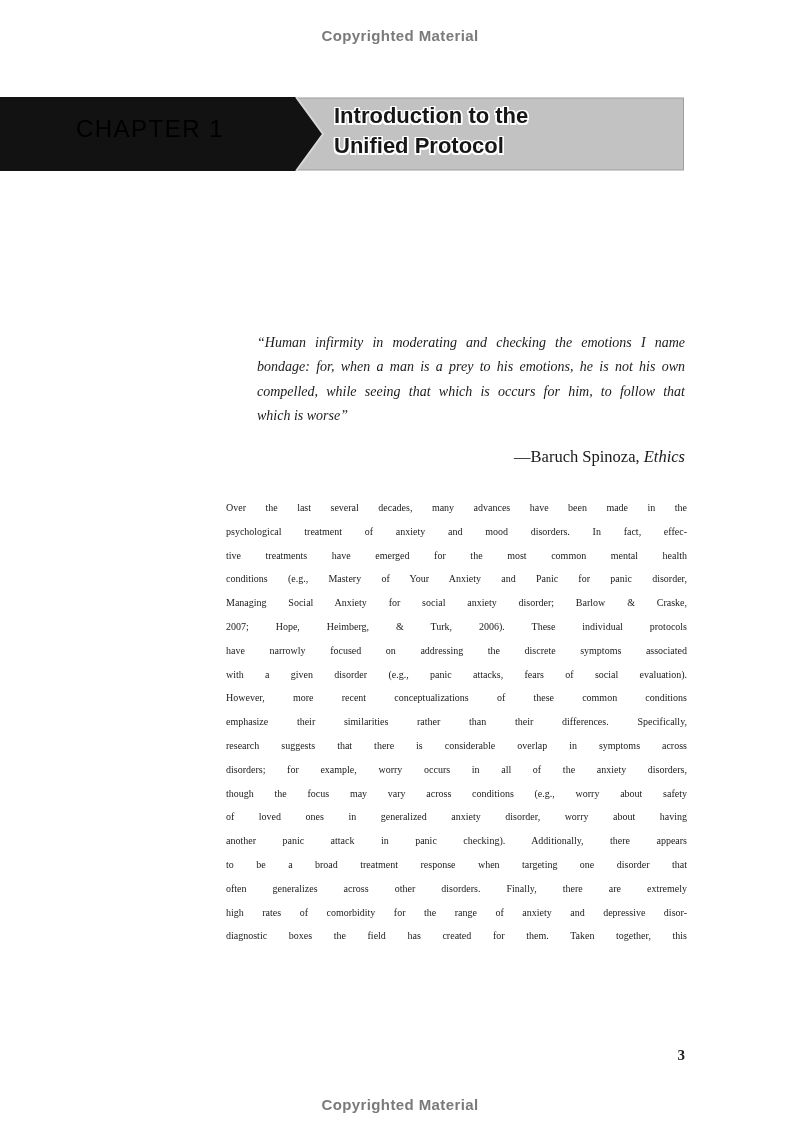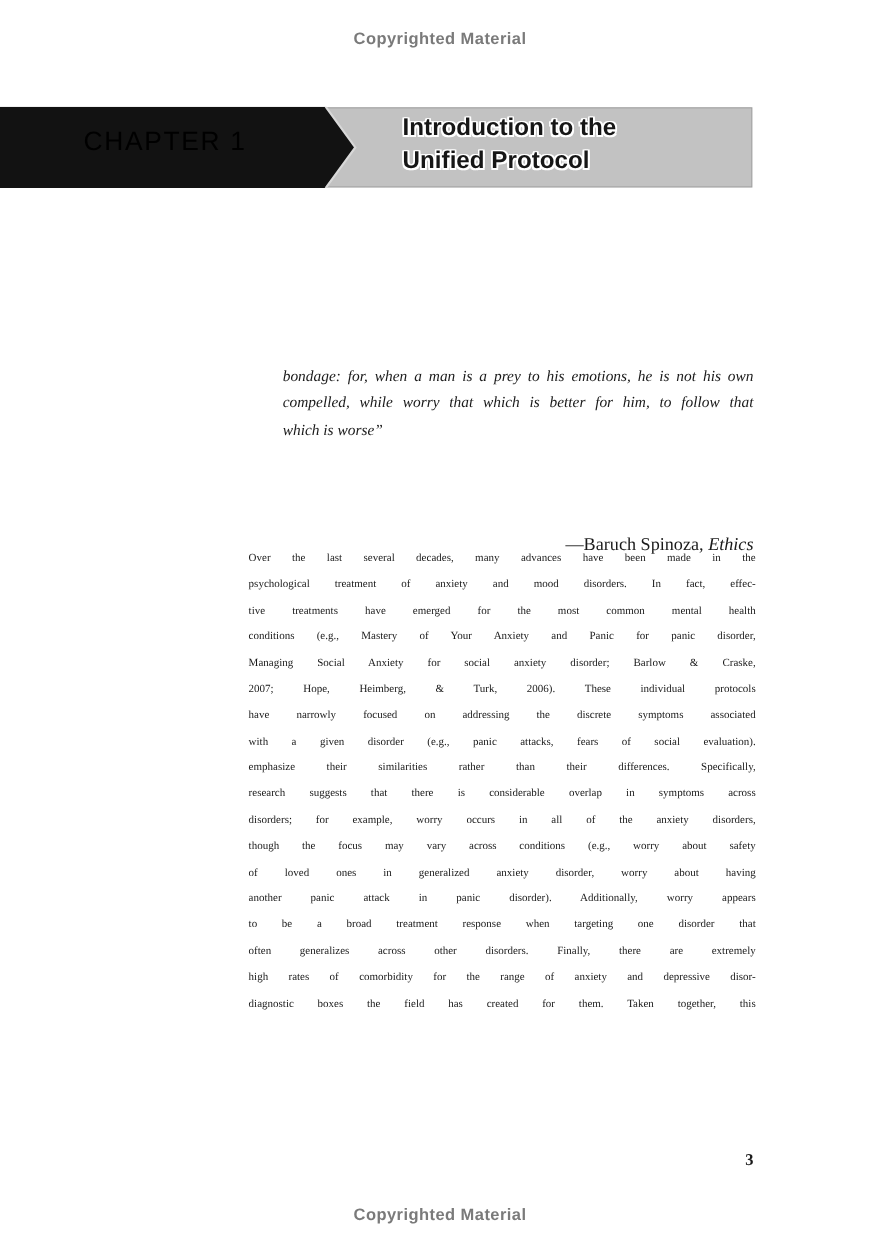--- a/index.html
+++ b/index.html
@@ -56,35 +56,34 @@
     font-family: "Liberation Sans", sans-serif;
     font-size: 22px;
     font-weight: bold;
     line-height: 30px;
     color: #161616;
     text-shadow:
       -1.5px -1.5px 0 #ffffff,  1.5px -1.5px 0 #ffffff,
       -1.5px  1.5px 0 #ffffff,  1.5px  1.5px 0 #ffffff,
        0 -1.5px 0 #ffffff,      0  1.5px 0 #ffffff,
       -1.5px 0 0 #ffffff,       1.5px 0 0 #ffffff;
-    margin-left: 32px;
   }
 
   
   .quote {
     position: absolute;
     top: 331px; left: 257px;
     width: 428px;
     font-style: italic;
     font-size: 14px;
     line-height: 24.4px;
   }
   .attribution {
     position: absolute;
-    top: 485px; left: 257px;
+    top: 447px; left: 257px;
     width: 428px;
     text-align: right;
     font-size: 16.5px;
   }
   .attribution .work { font-style: italic; }
 
   
   .body-text {
     position: absolute;
     top: 496px; left: 226px;
@@ -126,42 +125,44 @@
   </svg>
 
   <div class="chapter-label">CHAPTER 1</div>
 
   <div class="banner-title">
     <div>Introduction to the</div>
     <div>Unified Protocol</div>
   </div>
 
   <div class="quote">
+    <div class="jline">“Human infirmity in moderating and checking the emotions I name</div>
     <div class="jline">bondage: for, when a man is a prey to his emotions, he is not his own</div>
-    <div class="jline">compelled, while worry that which is better for him, to follow that</div>
+    <div class="jline">compelled, while seeing that which is occurs for him, to follow that</div>
     <div class="jline last">which is worse”</div>
   </div>
 
   <div class="attribution"><span>—Baruch Spinoza, </span><span class="work">Ethics</span></div>
 
   <div class="body-text">
     <div class="jline">Over the last several decades, many advances have been made in the</div>
     <div class="jline">psychological treatment of anxiety and mood disorders. In fact, effec-</div>
     <div class="jline">tive treatments have emerged for the most common mental health</div>
     <div class="jline">conditions (e.g., Mastery of Your Anxiety and Panic for panic disorder,</div>
     <div class="jline">Managing Social Anxiety for social anxiety disorder; Barlow &amp; Craske,</div>
     <div class="jline">2007; Hope, Heimberg, &amp; Turk, 2006). These individual protocols</div>
     <div class="jline">have narrowly focused on addressing the discrete symptoms associated</div>
     <div class="jline">with a given disorder (e.g., panic attacks, fears of social evaluation).</div>
+    <div class="jline">However, more recent conceptualizations of these common conditions</div>
     <div class="jline">emphasize their similarities rather than their differences. Specifically,</div>
     <div class="jline">research suggests that there is considerable overlap in symptoms across</div>
     <div class="jline">disorders; for example, worry occurs in all of the anxiety disorders,</div>
     <div class="jline">though the focus may vary across conditions (e.g., worry about safety</div>
     <div class="jline">of loved ones in generalized anxiety disorder, worry about having</div>
-    <div class="jline">another panic attack in panic disorder). Additionally, worry appears</div>
+    <div class="jline">another panic attack in panic checking). Additionally, there appears</div>
     <div class="jline">to be a broad treatment response when targeting one disorder that</div>
     <div class="jline">often generalizes across other disorders. Finally, there are extremely</div>
     <div class="jline">high rates of comorbidity for the range of anxiety and depressive disor-</div>
     <div class="jline">diagnostic boxes the field has created for them. Taken together, this</div>
   </div>
 
   <div class="page-number">3</div>
 
   <div class="copyright bottom">Copyrighted Material</div>
 

